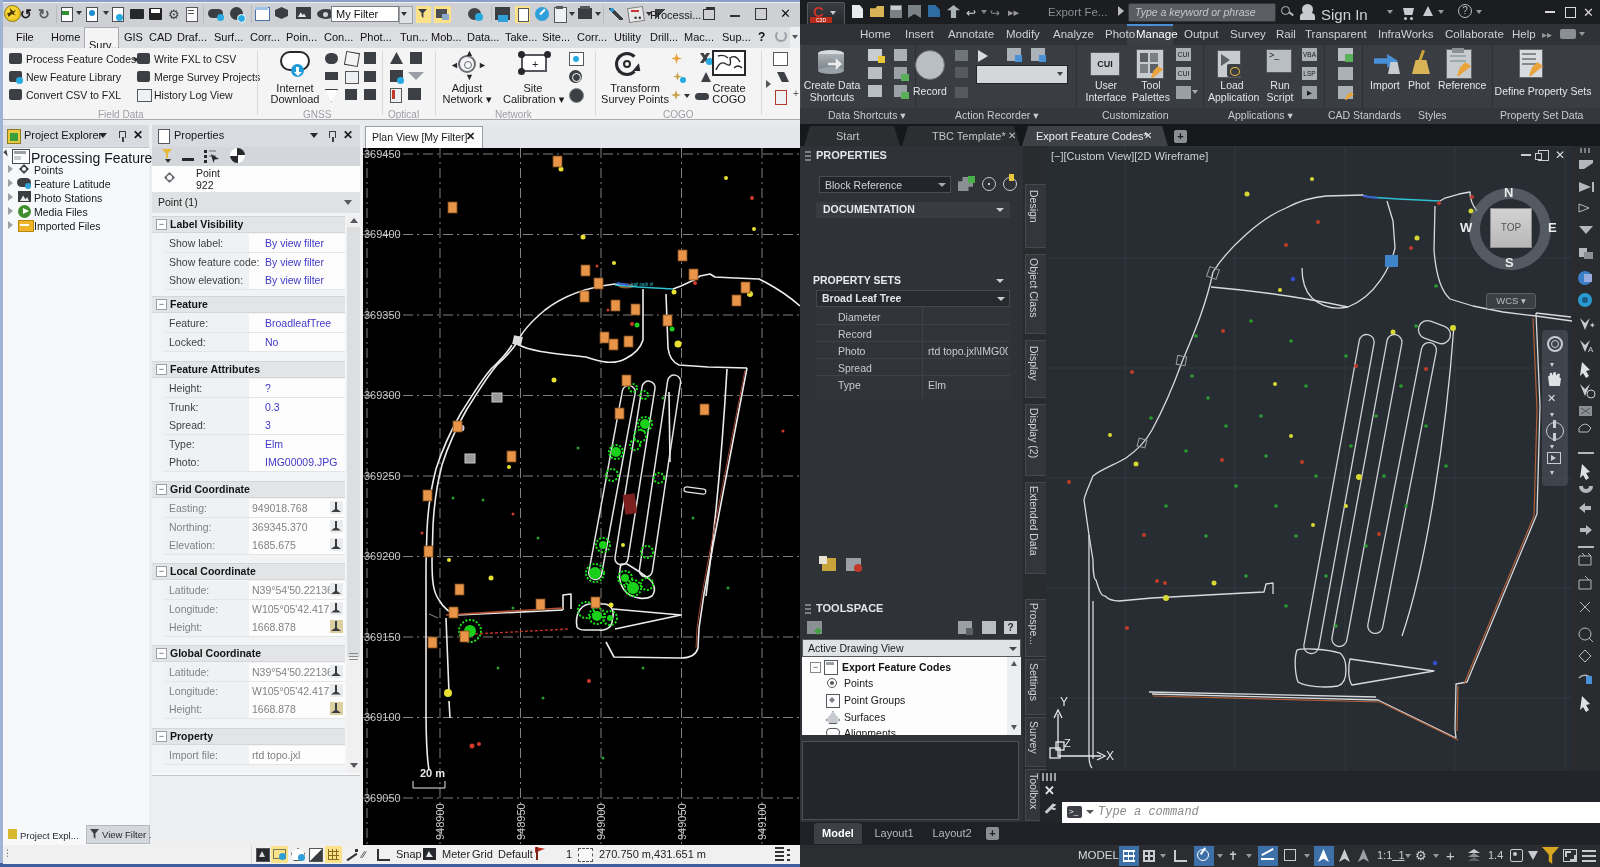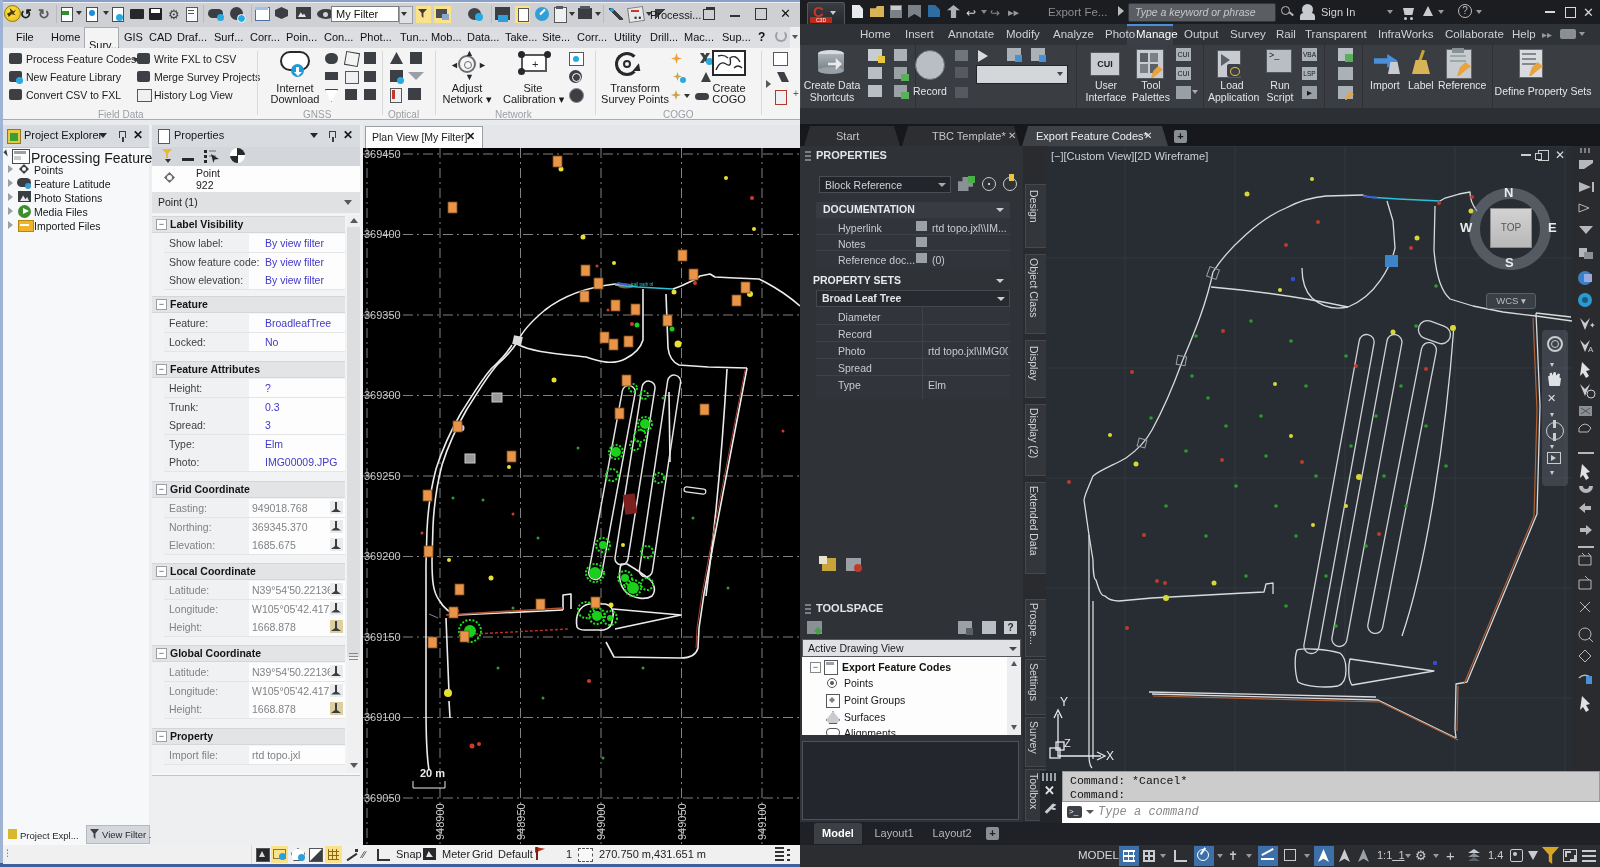--- a/index.html
+++ b/index.html
@@ -694,21 +694,21 @@
     <div class="a" style="left:208px;top:6px;font-size:11px;color:#999">▸▸</div>
     <div class="a" style="left:248px;top:6px;font-size:11.5px;color:#8a8f94">Export Fe...</div>
     <div class="a" style="left:318px;top:6px;width:0;height:0;border-top:5px solid transparent;border-bottom:5px solid transparent;border-left:6px solid #bbb"></div>
     <div class="a" style="left:328px;top:3px;width:146px;height:17px;background:#5a5e63;border:1px solid #33363a;border-radius:2px">
       <div class="a" style="left:6px;top:2px;font-size:10.5px;font-style:italic;color:#c5c8cc">Type a keyword or phrase</div>
     </div>
     <div class="a" style="left:481px;top:6px;width:7px;height:7px;border:1.5px solid #bbb;border-radius:50%"></div>
     <div class="a" style="left:489px;top:13px;width:5px;height:1.5px;background:#bbb;transform:rotate(40deg)"></div>
     <div class="a" style="left:502px;top:4px;width:11px;height:11px;border-radius:50%;background:#c8ccd0"></div>
     <div class="a" style="left:500px;top:13px;width:15px;height:7px;border-radius:4px 4px 0 0;background:#c8ccd0"></div>
-    <div class="a" style="left:521px;top:6px;font-size:11px;color:#d2d4d7">Sign In</div>
+    <div class="a" style="left:521px;top:6px;font-size:15px;color:#d2d4d7">Sign In</div>
     <div class="a" style="left:587px;top:10px;width:0;height:0;border-left:3px solid transparent;border-right:3px solid transparent;border-top:4px solid #999"></div>
     <div class="a" style="left:603px;top:8px;width:11px;height:7px;background:#c8ccd0;clip-path:polygon(0 0,100% 0,85% 100%,15% 100%)"></div>
       <div class="a" style="left:604px;top:17px;width:3px;height:3px;border-radius:50%;background:#c8ccd0"></div>
       <div class="a" style="left:610px;top:17px;width:3px;height:3px;border-radius:50%;background:#c8ccd0"></div>
     <div class="a" style="left:623px;top:6px;width:10px;height:10px;background:#c8ccd0;clip-path:polygon(50% 0,100% 100%,0 100%)"></div>
     <div class="a" style="left:638px;top:10px;width:0;height:0;border-left:3px solid transparent;border-right:3px solid transparent;border-top:4px solid #999"></div>
     <div class="a" style="left:658px;top:4px;width:14px;height:14px;border-radius:50%;border:1.5px solid #bbb;box-sizing:border-box;color:#bbb;font-size:10px;text-align:center;line-height:12px">?</div>
     <div class="a" style="left:676px;top:10px;width:0;height:0;border-left:3px solid transparent;border-right:3px solid transparent;border-top:4px solid #999"></div>
     <div class="a" style="left:745px;top:11px;width:10px;height:1.5px;background:#d8d8d8"></div>
     <div class="a" style="left:765px;top:7px;width:9px;height:9px;border:1.5px solid #d8d8d8"></div>
@@ -813,38 +813,47 @@
 
     <div class="a" style="left:572px;top:5px;width:30px;height:26px">
       <div class="a" style="left:2px;top:4px;width:24px;height:14px;background:#4a90d9;clip-path:polygon(0 30%,55% 30%,55% 0,100% 50%,55% 100%,55% 70%,0 70%)"></div>
       <div class="a" style="left:16px;top:12px;width:12px;height:12px;background:#c8ccd0;clip-path:polygon(20% 0,80% 0,100% 100%,0 100%)"></div>
     </div>
     <div class="a" style="left:570px;top:34px;font-size:10.5px;color:#e4e6e8">Import</div>
     <div class="a" style="left:610px;top:5px;width:26px;height:26px">
       <div class="a" style="left:10px;top:0px;width:3px;height:12px;background:#c8a23a;transform:rotate(20deg)"></div>
       <div class="a" style="left:2px;top:10px;width:18px;height:14px;background:#d8b456;clip-path:polygon(20% 0,80% 0,100% 100%,0 100%)"></div>
     </div>
-    <div class="a" style="left:608px;top:34px;font-size:10.5px;color:#e4e6e8">Label</div>
+    <div class="a" style="left:608px;top:34px;font-size:10.5px;color:#e4e6e8">Phot</div>
     <div class="a" style="left:646px;top:4px;width:24px;height:28px;background:#c8ccd0;border:1px solid #666">
       <div class="a" style="left:5px;top:-2px;width:12px;height:5px;background:#8a9096"></div>
       <div class="a" style="left:3px;top:5px;width:16px;height:2px;background:#9aa"></div>
       <div class="a" style="left:3px;top:10px;width:16px;height:2px;background:#9aa"></div>
       <div class="a" style="left:10px;top:12px;width:14px;height:14px;background:#e8a33d;clip-path:polygon(0 100%,20% 40%,60% 0,100% 30%,50% 70%,15% 100%)"></div>
     </div>
     <div class="a" style="left:638px;top:34px;font-size:10.5px;color:#e4e6e8">Reference</div>
     <div class="a" style="left:692px;top:0;width:1px;height:63px;background:#2e3034"></div>
 
     <div class="a" style="left:715px;top:3px;width:34px;height:30px">
       <div class="a" style="left:4px;top:1px;width:22px;height:27px;background:#d8dce0;border:1px solid #666"></div>
       <div class="a" style="left:7px;top:5px;width:14px;height:2px;background:#888"></div>
       <div class="a" style="left:7px;top:10px;width:14px;height:2px;background:#888"></div>
       <div class="a" style="left:7px;top:15px;width:14px;height:2px;background:#888"></div>
       <div class="a" style="left:14px;top:14px;width:14px;height:14px;background:#e8a33d;clip-path:polygon(0 100%,20% 40%,60% 0,100% 30%,50% 70%,15% 100%)"></div>
     </div>
     <div class="a" style="left:688px;top:40px;font-size:10.5px;color:#e4e6e8;width:110px;text-align:center">Define Property Sets</div>
+  </div>
+  <div id="aglabels" class="a" style="left:0;top:108px;width:800px;height:16px;background:#34373b;font-size:10.5px;color:#c8cbce">
+    <div class="a" style="left:28px;top:1px">Data Shortcuts ▾</div>
+    <div class="a" style="left:155px;top:1px">Action Recorder ▾</div>
+    <div class="a" style="left:302px;top:1px">Customization</div>
+    <div class="a" style="left:428px;top:1px">Applications ▾</div>
+    <div class="a" style="left:528px;top:1px">CAD Standards</div>
+    <div class="a" style="left:618px;top:1px">Styles</div>
+    <div class="a" style="left:700px;top:1px">Property Set Data</div>
   </div>
   <div id="aftabs" class="a" style="left:0;top:124px;width:800px;height:22px;background:#17181b;font-size:11px">
     <div class="a" style="left:4px;top:2px;width:96px;height:20px;background:#2c2e32;color:#c2c5c8;clip-path:polygon(6px 0,calc(100% - 6px) 0,100% 100%,0 100%)">
         <span class="a" style="left:32px;top:4px">Start</span>
       </div>
     <div class="a" style="left:102px;top:2px;width:118px;height:20px;background:#2c2e32;color:#c2c5c8;clip-path:polygon(6px 0,calc(100% - 6px) 0,100% 100%,0 100%)">
         <span class="a" style="left:30px;top:4px">TBC Template*</span>
         <span class="a" style="left:106px;top:4px;font-size:10px">✕</span>
       </div>
     <div class="a" style="left:222px;top:2px;width:146px;height:20px;background:#3e4247;color:#eceef0;clip-path:polygon(6px 0,calc(100% - 6px) 0,100% 100%,0 100%)">
@@ -861,32 +870,20 @@
     </div>
     <div class="a" style="left:158px;top:31px;width:15px;height:14px;background:#8a9096;clip-path:polygon(0 30%,30% 30%,30% 0,100% 0,100% 70%,70% 70%,70% 100%,0 100%)"></div>
     <div class="a" style="left:168px;top:30px;width:7px;height:7px;background:#48b048"></div>
     <div class="a" style="left:182px;top:31px;width:14px;height:14px;border:1.5px solid #c8ccd0;border-radius:50%;box-sizing:border-box"></div>
     <div class="a" style="left:188px;top:37px;width:2px;height:2px;background:#ccc"></div>
     <div class="a" style="left:203px;top:31px;width:14px;height:14px;border:1.5px solid #c8ccd0;border-radius:50%;box-sizing:border-box"></div>
     <div class="a" style="left:209px;top:28px;width:5px;height:7px;background:#e8c83a"></div>
     <div class="a" style="left:16px;top:56px;width:194px;height:16px;background:#383c42">
       <div class="a" style="left:7px;top:1px;font-size:10.5px;font-weight:bold;color:#e8eaed">DOCUMENTATION</div>
       <div class="a" style="left:180px;top:6px;width:0;height:0;border-left:4px solid transparent;border-right:4px solid transparent;border-top:4px solid #ccc"></div>
-    </div>
-    <div class="a" style="left:16px;top:72px;width:194px;height:50px;background:#31353b;font-size:10.5px;color:#c8ccd0">
-      <div class="a" style="left:22px;top:4px">Hyperlink</div>
-        <div class="a" style="left:100px;top:3px;width:11px;height:10px;background:#9aa0a6"></div>
-        <div class="a" style="left:116px;top:4px;white-space:nowrap;width:76px;overflow:hidden">rtd topo.jxl\\IM...</div>
-      <div class="a" style="left:0px;top:16px;width:194px;height:1px;background:#3e4248"></div>
-      <div class="a" style="left:22px;top:20px">Notes</div>
-        <div class="a" style="left:100px;top:19px;width:11px;height:10px;background:#9aa0a6"></div>
-      <div class="a" style="left:0px;top:32px;width:194px;height:1px;background:#3e4248"></div>
-      <div class="a" style="left:22px;top:36px">Reference doc...</div>
-        <div class="a" style="left:100px;top:35px;width:11px;height:10px;background:#9aa0a6"></div>
-        <div class="a" style="left:116px;top:36px">(0)</div>
     </div>
     <div class="a" style="left:10px;top:127px;width:200px;height:16px">
       <div class="a" style="left:3px;top:1px;font-size:10.5px;font-weight:bold;color:#e8eaed">PROPERTY SETS</div>
       <div class="a" style="left:186px;top:6px;width:0;height:0;border-left:4px solid transparent;border-right:4px solid transparent;border-top:4px solid #ccc"></div>
     </div>
     <div class="a" style="left:16px;top:144px;width:194px;height:17px;background:#272a2f;border:1px solid #45484e;box-sizing:border-box">
       <div class="a" style="left:5px;top:1px;font-size:10.5px;font-weight:bold;color:#e4e6e9">Broad Leaf Tree</div>
       <div class="a" style="left:180px;top:6px;width:0;height:0;border-left:4px solid transparent;border-right:4px solid transparent;border-top:4px solid #ccc"></div>
     </div>
     <div class="a" style="left:16px;top:161px;width:194px;height:92px;background:#31353b;font-size:10.5px;color:#c8ccd0">
@@ -1182,24 +1179,20 @@
           <rect x="14" y="520" width="6" height="8" fill="#4a90d9"></rect>
         <path d="M10,540 l8,8 l-4,1 l3,5 l-3,2 l-3,-5 l-3,3 z" fill="#dfe2e5"></path>
       </g>
     </svg>
   </div>
   <div id="acmd" class="a" style="left:240px;top:771px;width:560px;height:52px;background:#22252a">
     <div class="a" style="left:2px;top:2px;width:16px;height:8px;background:repeating-linear-gradient(90deg,#9aa0a6 0 2px,transparent 2px 4px)"></div>
     <div class="a" style="left:4px;top:12px;font-size:13px;color:#e2e5e8;font-weight:bold">✕</div>
     <div class="a" style="left:4px;top:36px;width:12px;height:3px;background:#c8ccd0;transform:rotate(-45deg)"></div>
       <div class="a" style="left:11px;top:33px;width:6px;height:6px;border:2px solid #c8ccd0;border-radius:50%;border-right-color:transparent;box-sizing:border-box"></div>
-    <div class="a" style="left:22px;top:0px;width:538px;height:31px;background:#cccccc;border:1px solid #9a9a9a;box-sizing:border-box;font-family:'Liberation Mono',monospace;font-size:11.5px;color:#111">
-      <div class="a" style="left:7px;top:2px">Command: *Cancel*</div>
-      <div class="a" style="left:7px;top:16px">Command:</div>
-    </div>
     <div class="a" style="left:22px;top:31px;width:538px;height:21px;background:#ffffff">
       <div class="a" style="left:5px;top:4px;width:15px;height:12px;background:#3c4046;border-radius:2px;color:#fff;font-size:8px;line-height:12px;padding-left:2px;box-sizing:border-box">˃_</div>
       <div class="a" style="left:24px;top:8px;width:0;height:0;border-left:4px solid transparent;border-right:4px solid transparent;border-top:4px solid #555"></div>
       <div class="a" style="left:36px;top:3px;font-family:'Liberation Mono',monospace;font-size:12px;font-style:italic;color:#8a8a8a">Type a command</div>
     </div>
   </div>
   <div id="astatus" class="a" style="left:0;top:845px;width:800px;height:22px;background:#2b2d31;font-size:11px;color:#d0d3d6">
     <div class="a" style="left:278px;top:4px;font-size:11.5px;color:#d6d9dc">MODEL</div>
     <div class="a" style="left:319px;top:1px;width:20px;height:20px;background:#3d70a8">
       <div class="a" style="left:4px;top:4px;width:12px;height:12px;background:repeating-linear-gradient(90deg,#fff 0 1.5px,transparent 1.5px 5px),repeating-linear-gradient(0deg,#fff 0 1.5px,transparent 1.5px 5px)"></div>

